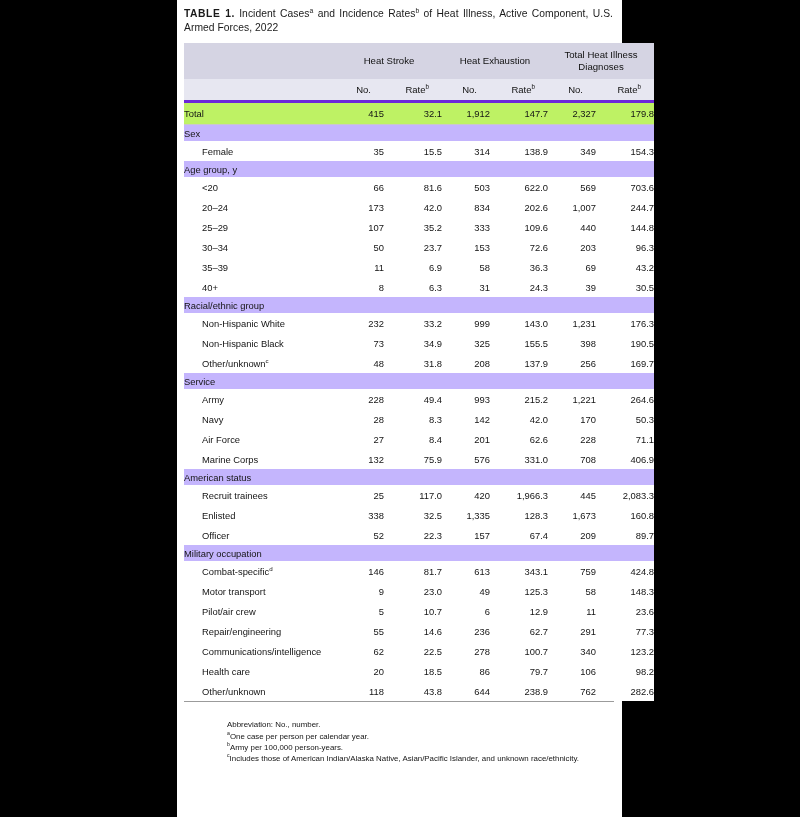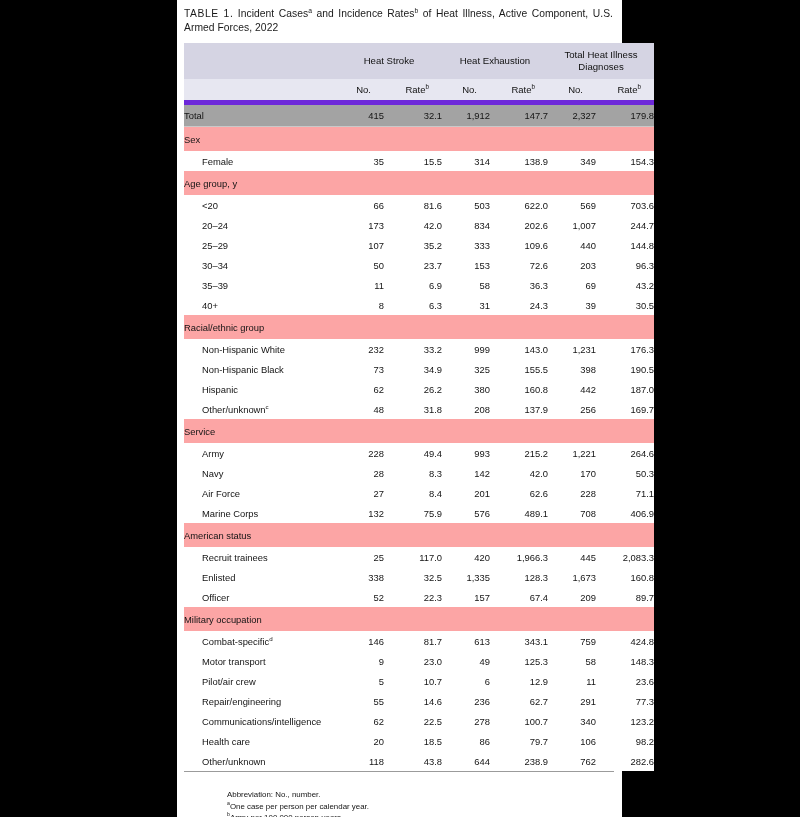--- a/index.html
+++ b/index.html
@@ -26,21 +26,21 @@
   .title {
     font-size: 10.3px;
     line-height: 14.2px;
     color: #1a1a1a;
     text-align: justify;
     text-align-last: left;
     margin: 2px 1px 8px 1px;
     letter-spacing: 0.05px;
   }
   .title .tbl-num {
-    font-weight: normal;
+    font-weight: bold;
     letter-spacing: 0.55px;
   }
   sup {
     font-size: 0.66em;
     vertical-align: super;
     line-height: 0;
   }
   table.tbl {
     border-collapse: collapse;
     width: 430px;
@@ -79,27 +79,27 @@
     padding-right: 13px;
   }
   tr.hdr-sub th.blank {
     background: #e7e7f1;
     padding-right: 0;
   }
 
   tr.total td {
     height: 21px;
     vertical-align: middle;
-    border-top: 5px solid #6d28d9;
+    border-top: 3px solid #6d28d9;
     border-bottom: 1px solid #c9c9c9;
-    background: #a3a3a3;
+    background: #bef264;
   }
   tr.section td {
-    background: #fca5a5;
-    height: 24px;
+    background: #c4b5fd;
+    height: 16px;
     vertical-align: middle;
   }
   tr.data td {
     height: 20px;
     vertical-align: middle;
     background: #ffffff;
   }
 
   td.label {
     text-align: left;
@@ -256,29 +256,20 @@
         <tr class="data">
           <td class="label indent"><span>Non-Hispanic Black</span></td>
           <td class="num">73</td>
           <td class="rate">34.9</td>
           <td class="num">325</td>
           <td class="rate">155.5</td>
           <td class="num">398</td>
           <td class="rate">190.5</td>
         </tr>
         <tr class="data">
-          <td class="label indent"><span>Hispanic</span></td>
-          <td class="num">62</td>
-          <td class="rate">26.2</td>
-          <td class="num">380</td>
-          <td class="rate">160.8</td>
-          <td class="num">442</td>
-          <td class="rate">187.0</td>
-        </tr>
-        <tr class="data">
           <td class="label indent"><span>Other/unknown</span><sup>c</sup></td>
           <td class="num">48</td>
           <td class="rate">31.8</td>
           <td class="num">208</td>
           <td class="rate">137.9</td>
           <td class="num">256</td>
           <td class="rate">169.7</td>
         </tr>
         <tr class="section">
           <td class="label" colspan="7">Service</td>
@@ -308,21 +299,21 @@
           <td class="num">201</td>
           <td class="rate">62.6</td>
           <td class="num">228</td>
           <td class="rate">71.1</td>
         </tr>
         <tr class="data">
           <td class="label indent"><span>Marine Corps</span></td>
           <td class="num">132</td>
           <td class="rate">75.9</td>
           <td class="num">576</td>
-          <td class="rate">489.1</td>
+          <td class="rate">331.0</td>
           <td class="num">708</td>
           <td class="rate">406.9</td>
         </tr>
         <tr class="section">
           <td class="label" colspan="7">American status</td>
         </tr>
         <tr class="data">
           <td class="label indent"><span>Recruit trainees</span></td>
           <td class="num">25</td>
           <td class="rate">117.0</td>

